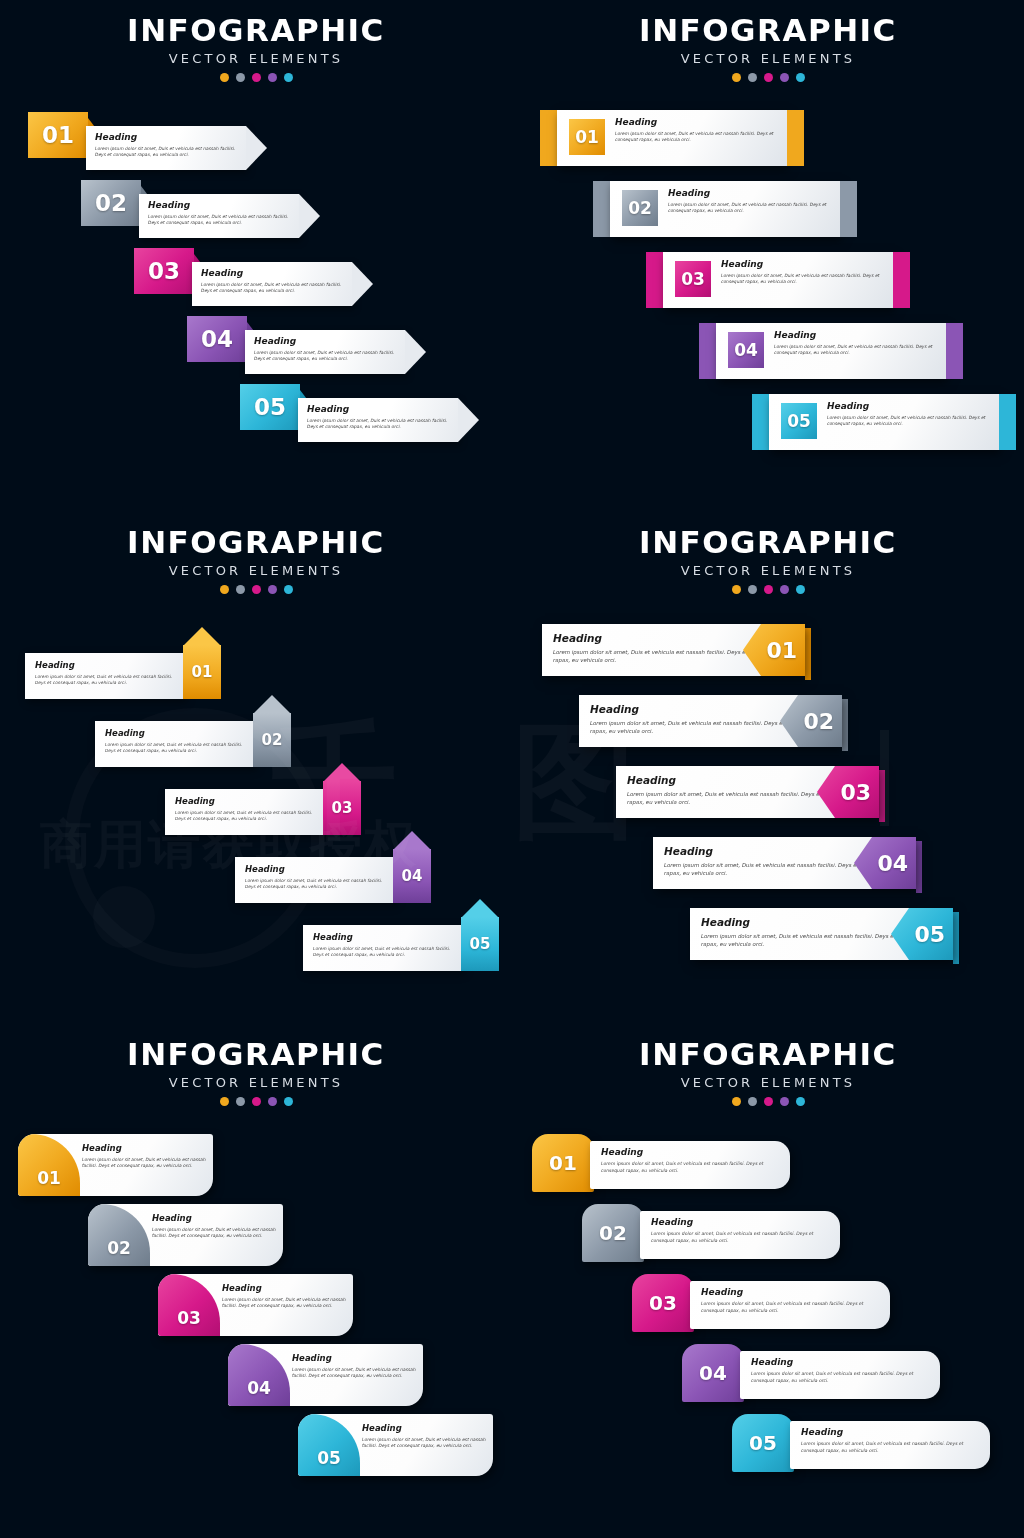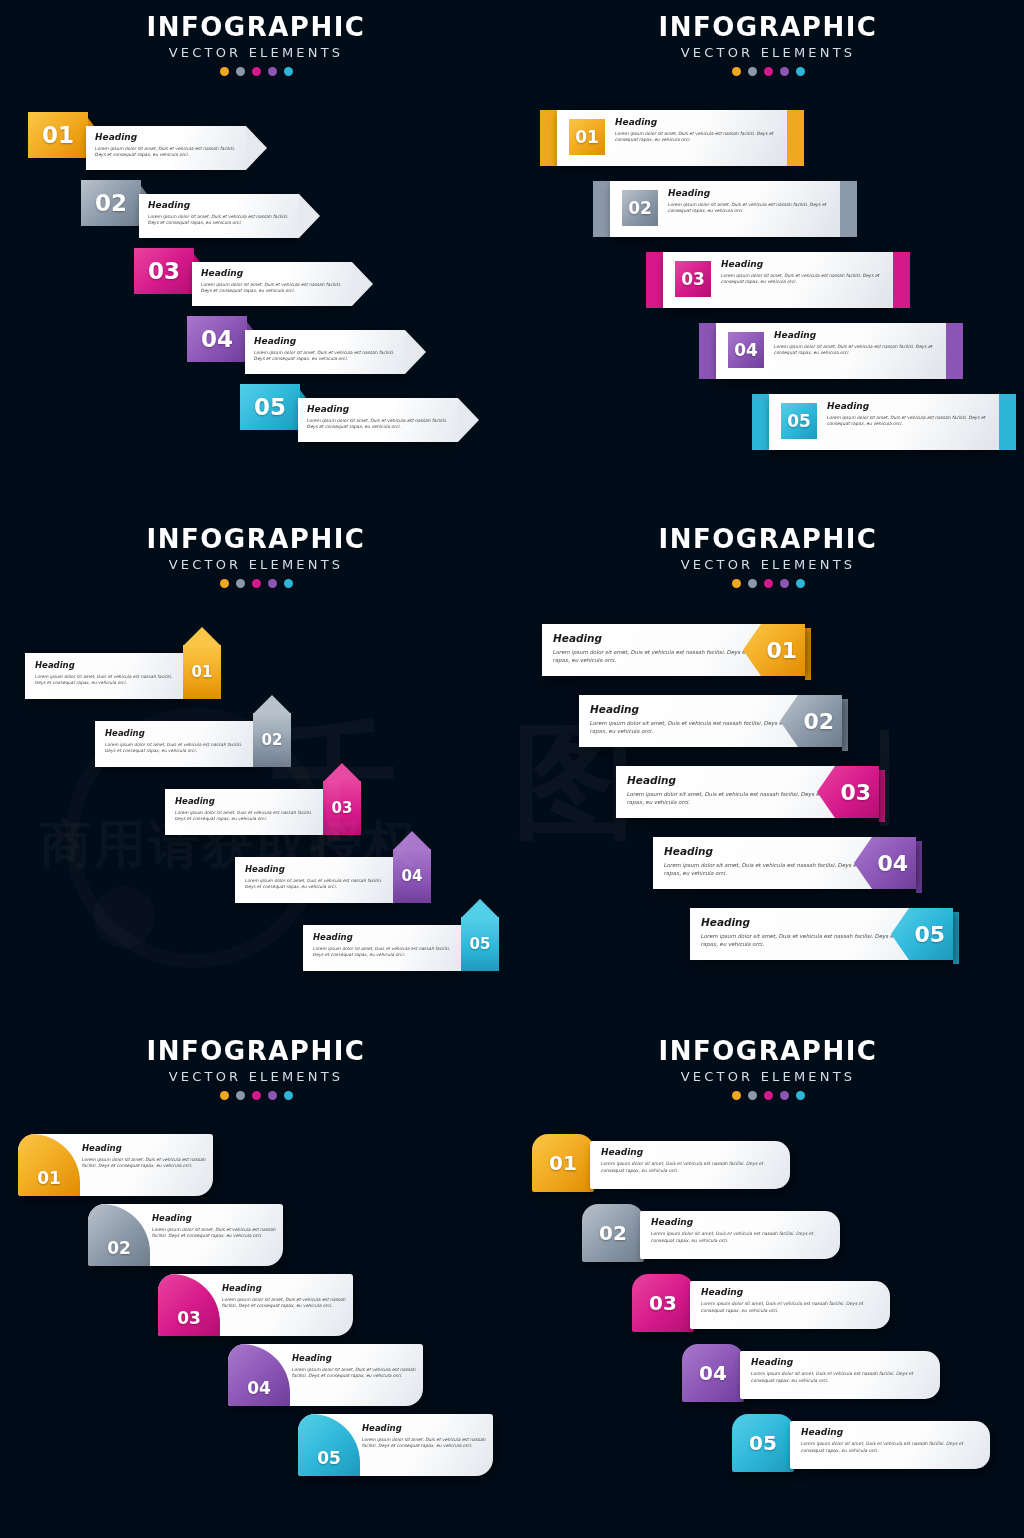--- a/index.html
+++ b/index.html
@@ -70,21 +70,21 @@
   .p1 { left: 0;   top: 0; }
   .p2 { left: 512px; top: 0; }
   .p3 { left: 0;   top: 512px; }
   .p4 { left: 512px; top: 512px; }
   .p5 { left: 0;   top: 1024px; }
   .p6 { left: 512px; top: 1024px; }
 
   .header { position: absolute; left: 0; top: 12px; width: 512px; text-align: center; }
   .header .title {
     color: #ffffff;
-    font-size: 26px;
+    font-size: 31px;
     font-weight: bold;
     letter-spacing: 1.5px;
     font-family: "DejaVu Sans", sans-serif;
   }
   .header .subtitle {
     color: #d7dde4;
     font-size: 13px;
     letter-spacing: 3.2px;
     margin-top: 3px;
     font-family: "DejaVu Sans", sans-serif;

